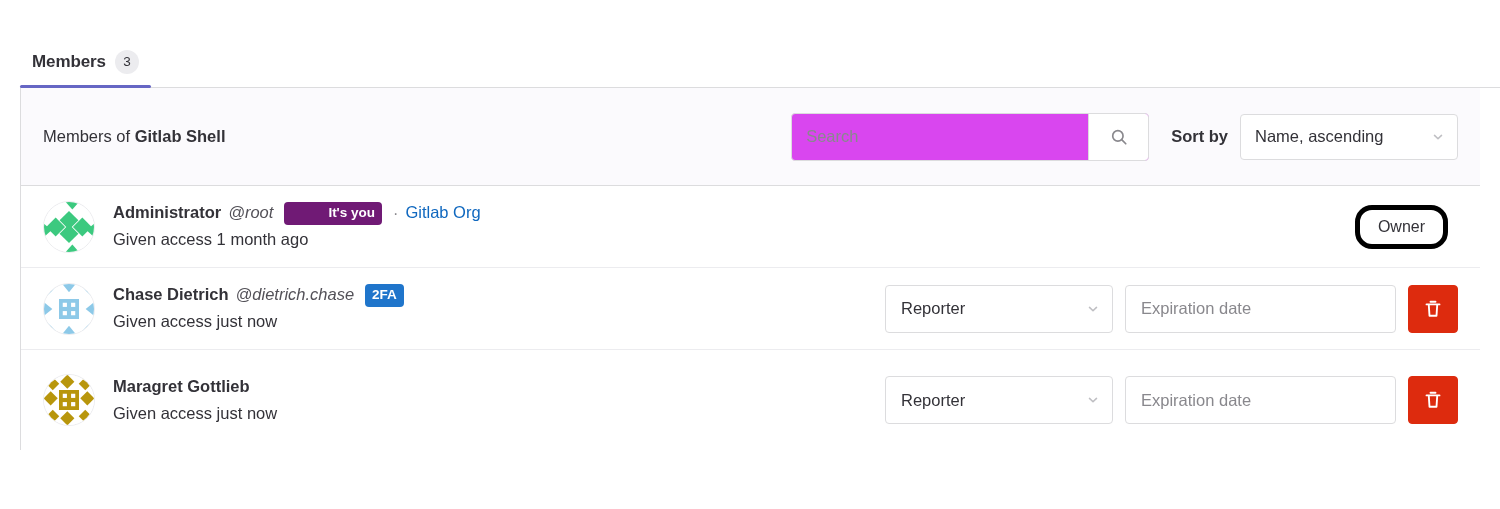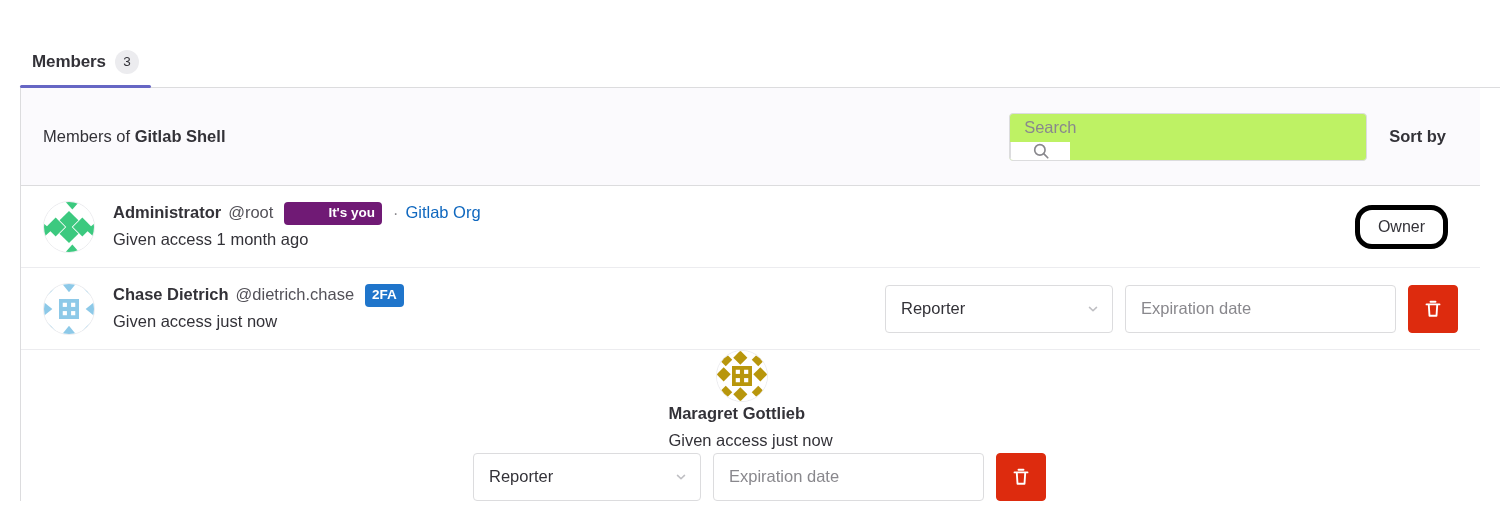--- a/index.html
+++ b/index.html
@@ -100,25 +100,24 @@
     white-space: nowrap;
   }
   .toolbar-title b { font-weight: bold; }
   .toolbar-spacer { flex: 1 1 auto; }
 
   .search-group {
     display: flex;
     align-items: stretch;
     width: 356px;
     height: 46px;
-    background: #bef264;
+    background: #d946ef;
     border: 1px solid #dcdcde;
     border-radius: 4px;
     overflow: hidden;
-    flex-direction: column;
   }
   .search-input {
     flex: 1 1 auto;
     border: none;
     outline: none;
     padding: 0 14px;
     font-size: 16.5px;
     font-family: "Liberation Sans", sans-serif;
     color: #333238;
     background: transparent;
@@ -169,21 +168,21 @@
   
   .member-row {
     display: flex;
     align-items: center;
     padding: 0 22px 0 22px;
     box-sizing: border-box;
     border-bottom: 1px solid #ececef;
     min-height: 82px;
   }
   .member-row.tall { min-height: 100px; }
-  .member-row:last-child { border-bottom: none; flex-direction: column; }
+  .member-row:last-child { border-bottom: none; }
 
   .avatar {
     width: 52px;
     height: 52px;
     border-radius: 50%;
     flex: 0 0 auto;
     margin-right: 18px;
     border: 1px solid #ececef;
     box-sizing: border-box;
     overflow: hidden;
@@ -201,20 +200,21 @@
   }
   .member-name {
     font-size: 16.5px;
     font-weight: bold;
     color: #333238;
   }
   .member-handle {
     font-size: 16.5px;
     color: #535158;
     margin-left: 7px;
+    font-style: italic;
   }
   .member-handle-block {
     font-size: 16.5px;
     color: #535158;
     line-height: 1.5;
   }
   .badge {
     display: inline-flex;
     align-items: center;
     height: 23px;
@@ -334,20 +334,26 @@
       <button class="search-btn">
         <svg viewBox="0 0 16 16" width="18" height="18">
           <circle cx="7" cy="7" r="4.6" fill="none" stroke="#89888d" stroke-width="1.5"></circle>
           <line x1="10.4" y1="10.4" x2="14" y2="14" stroke="#89888d" stroke-width="1.5" stroke-linecap="round"></line>
         </svg>
       </button>
     </div>
 
     <span class="sortby-label">Sort by</span>
 
+    <div class="sort-select">
+      <span>Name, ascending</span>
+      <svg class="chev" viewBox="0 0 16 16">
+        <path d="M4 6.2 L8 10 L12 6.2" fill="none" stroke="#bfbfc3" stroke-width="1.8" stroke-linecap="round" stroke-linejoin="round"></path>
+      </svg>
+    </div>
   </div>
 
   <div class="member-row">
     <div class="avatar">
       <svg viewBox="0 0 60 60">
         <rect width="60" height="60" fill="#ffffff"></rect>
         <g fill="#3cc97f">
           <rect x="22" y="14" width="16" height="16" transform="rotate(45 30 22)"></rect>
           <rect x="22" y="30" width="16" height="16" transform="rotate(45 30 38)"></rect>
           <rect x="6" y="22" width="16" height="16" transform="rotate(45 14 30)"></rect>

